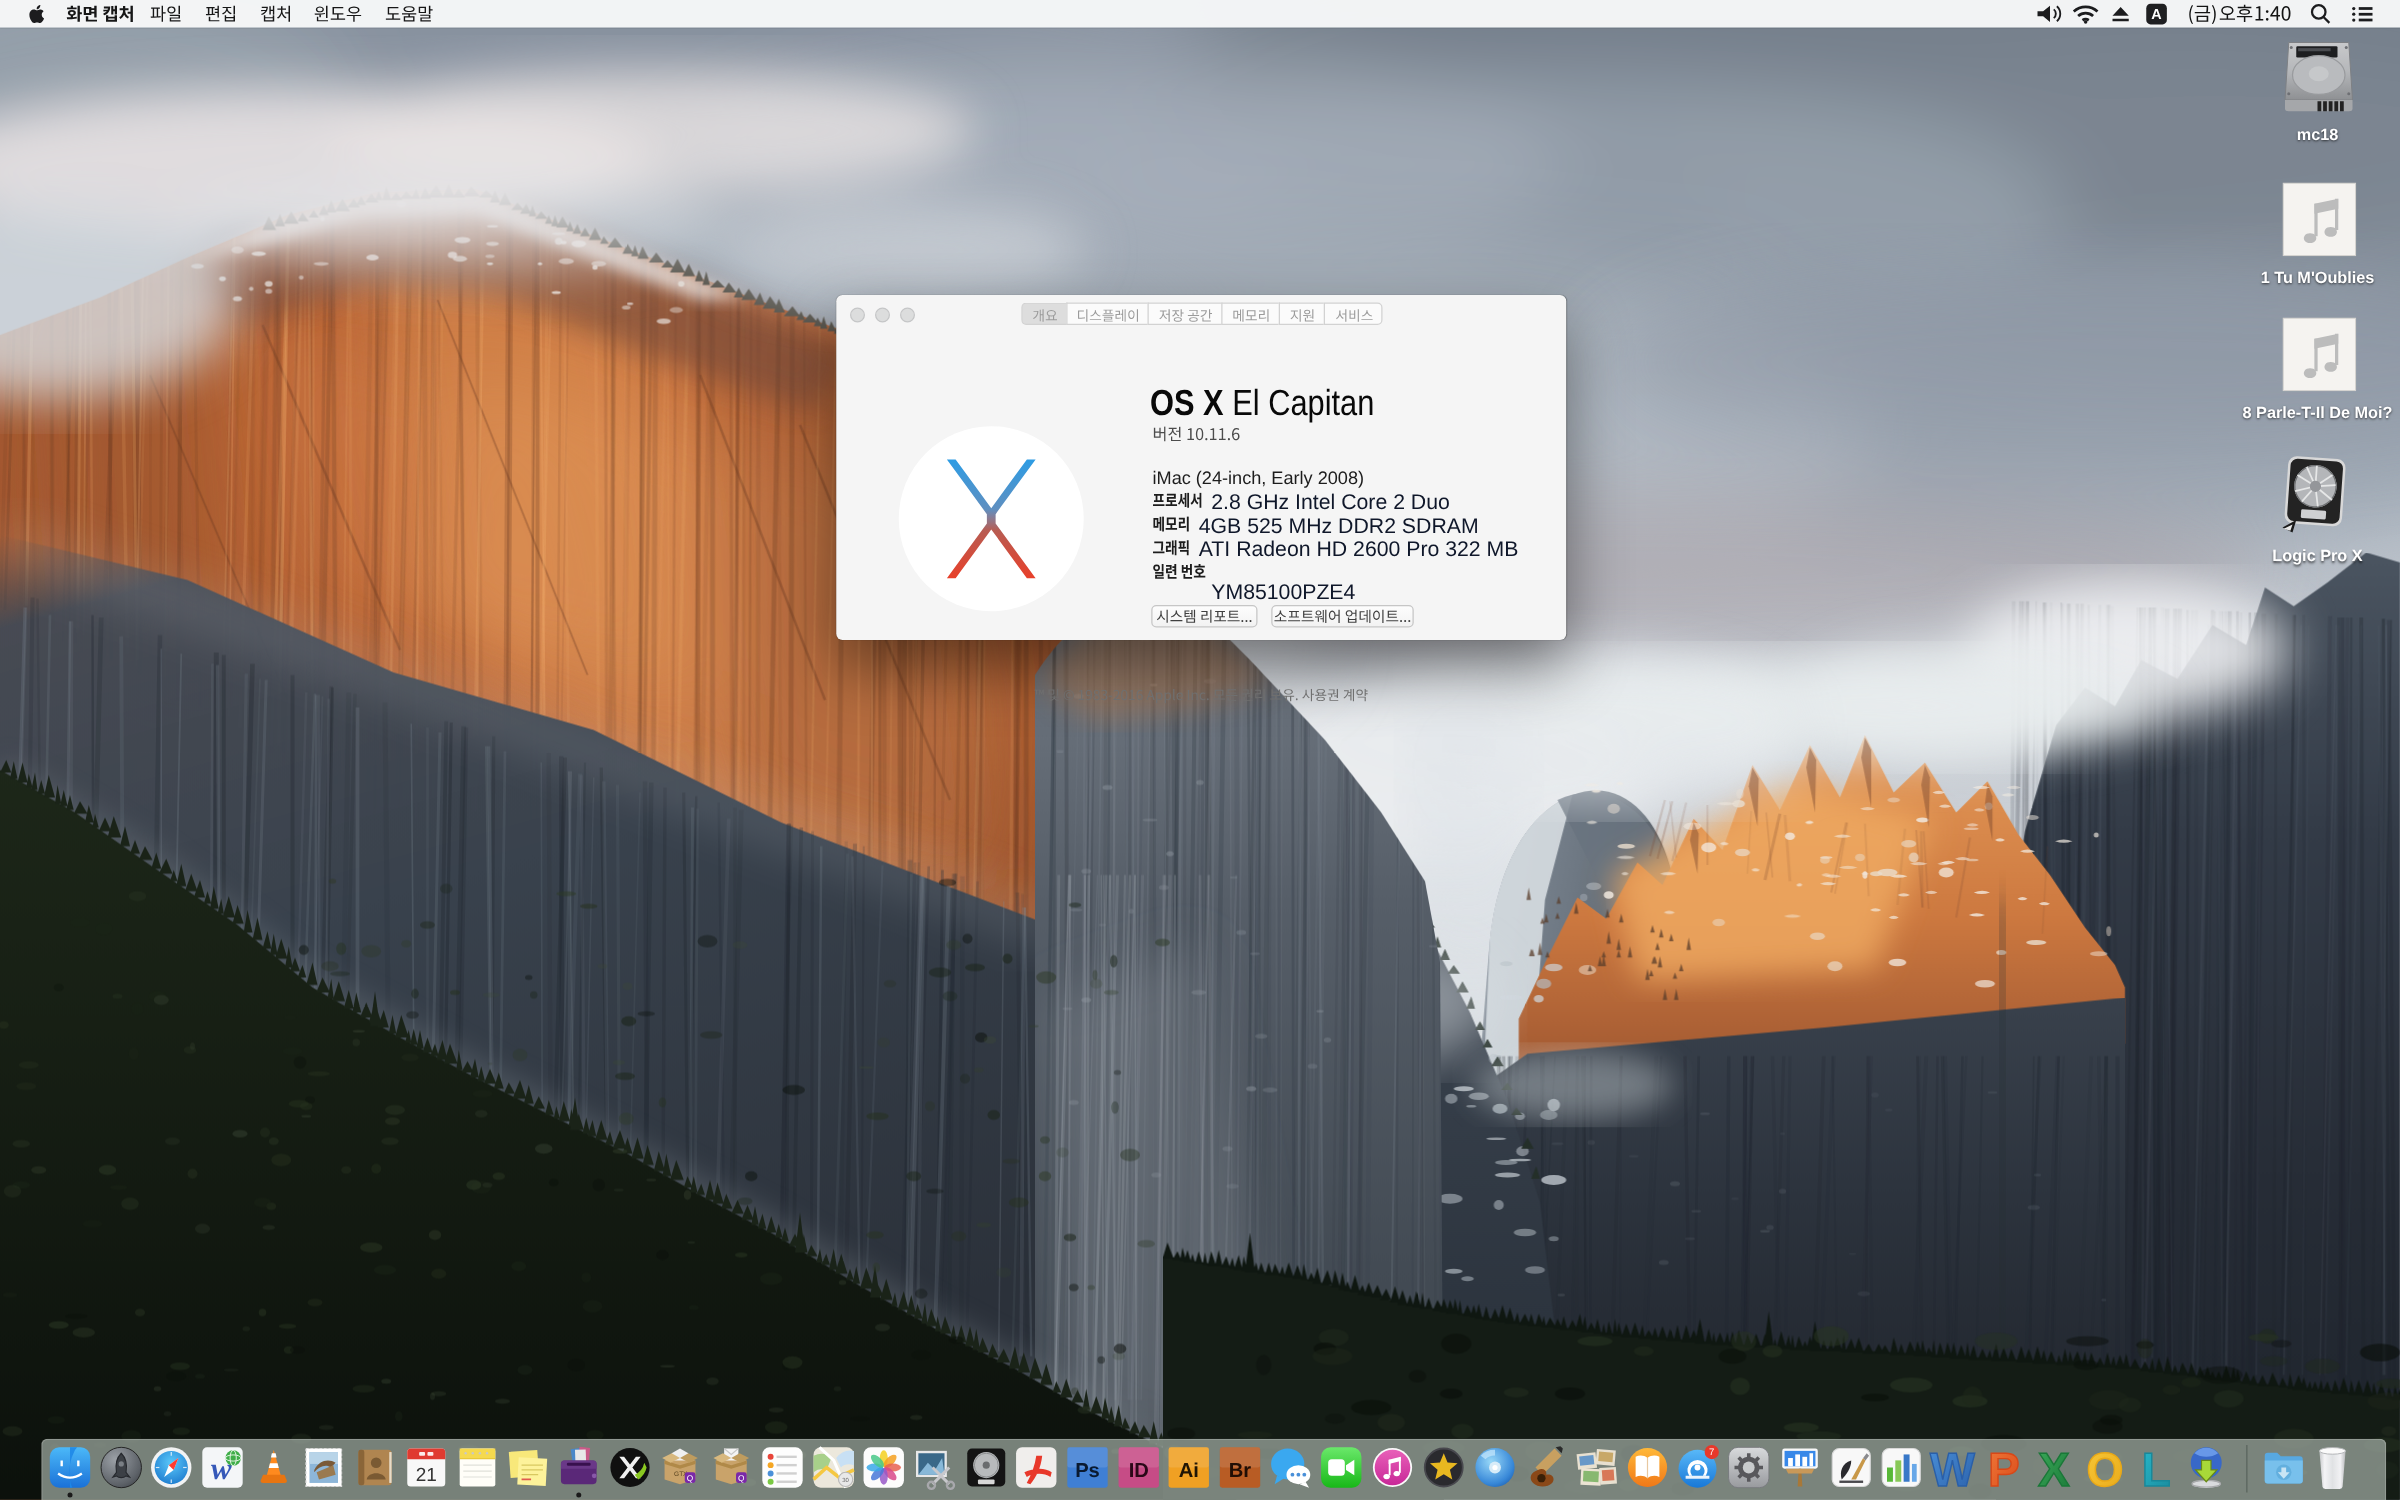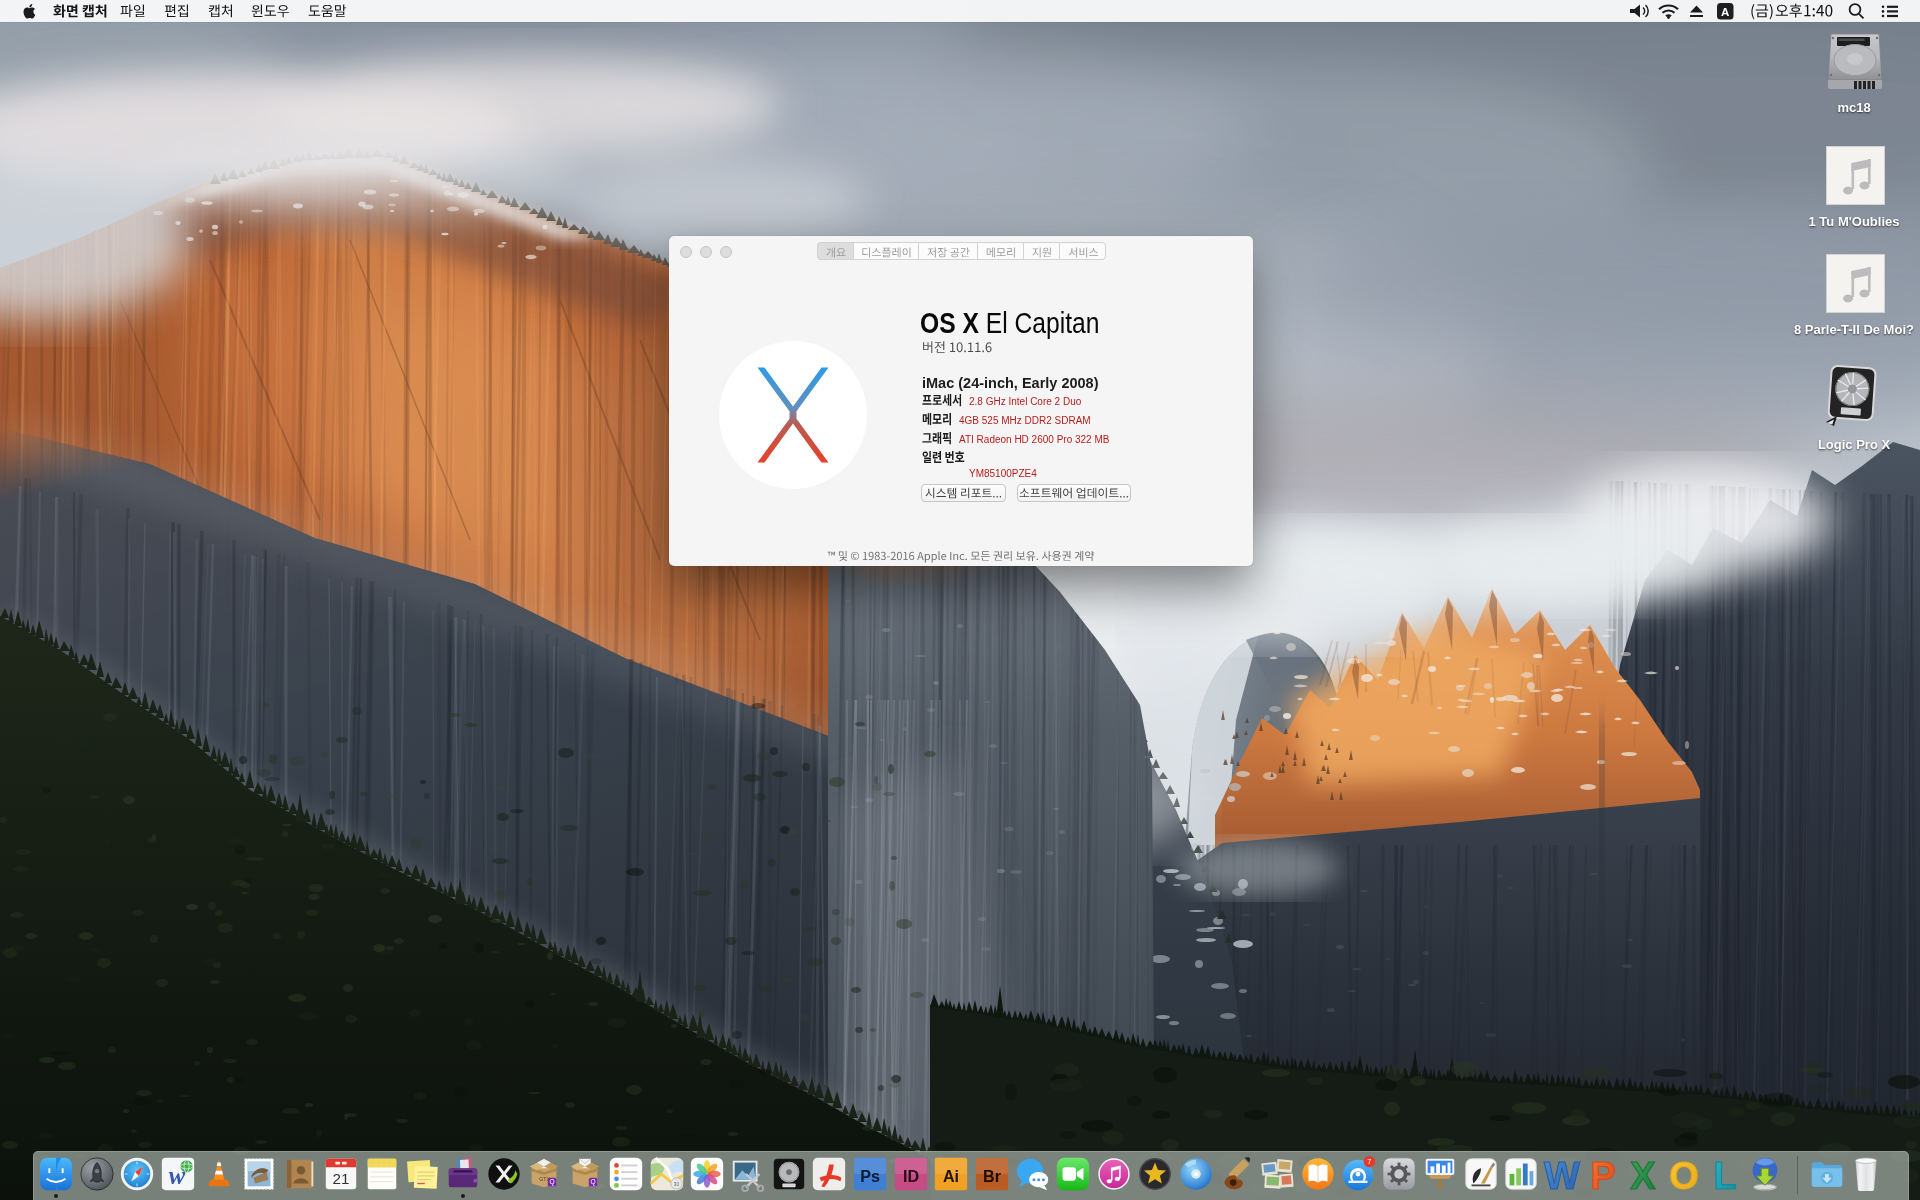--- a/index.html
+++ b/index.html
@@ -1,32 +1,32 @@
 <!DOCTYPE html>
 <html><head><meta charset="utf-8"><style>
 *{margin:0;padding:0;box-sizing:border-box}
 html,body{width:1920px;height:1200px;overflow:hidden;font-family:"Liberation Sans",sans-serif}
 #wp{position:absolute;left:0;top:0}
 #menubar{position:absolute;left:0;top:0;width:1920px;height:22px;background:rgba(246,247,248,0.97);box-shadow:0 0 1px rgba(0,0,0,0.25)}
 .dicon{position:absolute}
 .dlabel{position:absolute;text-align:center;color:#fff;font-size:13px;font-weight:700;text-shadow:0 1px 2px rgba(0,0,0,0.65);line-height:15px}
-#win{position:absolute;left:669px;top:236px;width:584px;height:330px;background:#f5f5f5;border-radius:5px;box-shadow:0 22px 50px rgba(0,0,0,0.45),0 0 1px rgba(0,0,0,0.4);}
+#win{position:absolute;left:669px;top:236px;width:584px;height:276px;background:#f5f5f5;border-radius:5px;box-shadow:0 22px 50px rgba(0,0,0,0.45),0 0 1px rgba(0,0,0,0.4);}
 .tl{position:absolute;top:10px;width:12px;height:12px;border-radius:6px;background:#dcdddd;border:0.5px solid #c5c6c7}
 #tabs{position:absolute;left:0;top:6px;width:584px;height:18px;display:flex;justify-content:center}
 .tab{height:18px;background:#fbfbfb;border:1px solid #d2d2d2;border-right:none}
 .tab:first-child{border-radius:4px 0 0 4px}
 .tab:last-child{border-radius:0 4px 4px 0;border-right:1px solid #d2d2d2}
 .tab.sel{background:#dddddd}
 #xlogo{position:absolute;left:49px;top:104px}
 #ostitle{position:absolute;left:251px;top:71px;font-size:29px;color:#090909;transform:scaleX(0.85);transform-origin:0 0;white-space:nowrap}
 #ostitle b{font-weight:700}
 .kt{position:absolute}
 .spec{position:absolute;left:253px;font-size:13px;color:#1d1d1d;line-height:15px}
-.spec.b{font-weight:700;font-size:14.5px}
-.specv{position:absolute;font-size:10px;color:#b91c1c;line-height:15px;white-space:nowrap}
+.spec.b{font-weight:400;font-size:14.5px}
+.specv{position:absolute;font-size:17px;color:#0f172a;line-height:15px;white-space:nowrap}
 .wbtn{position:absolute;height:18px;background:linear-gradient(#fdfdfd,#f2f2f2);border:1px solid #c6c6c6;border-radius:4px;display:flex;justify-content:center}
 #dock{position:absolute;left:33px;top:1151px;width:1876px;height:49px;background:rgba(165,177,168,0.7);border-radius:5px 5px 0 0;border:1px solid rgba(255,255,255,0.18);border-bottom:none}
 #dockicons{position:absolute;left:0;top:0;width:1920px;height:1200px}
 .dkic{position:absolute;top:1155px}
 #dsep{position:absolute;left:1797px;top:1156px;width:1px;height:38px;background:rgba(30,40,35,0.35)}
 .rdot{position:absolute;top:1194px;width:4px;height:4px;border-radius:2px;background:#1a1a1a;margin-left:-2px}
 </style></head>
 <body>
 <svg id="wp" width="1920" height="1200" viewBox="0 0 1920 1200">
     <defs>

